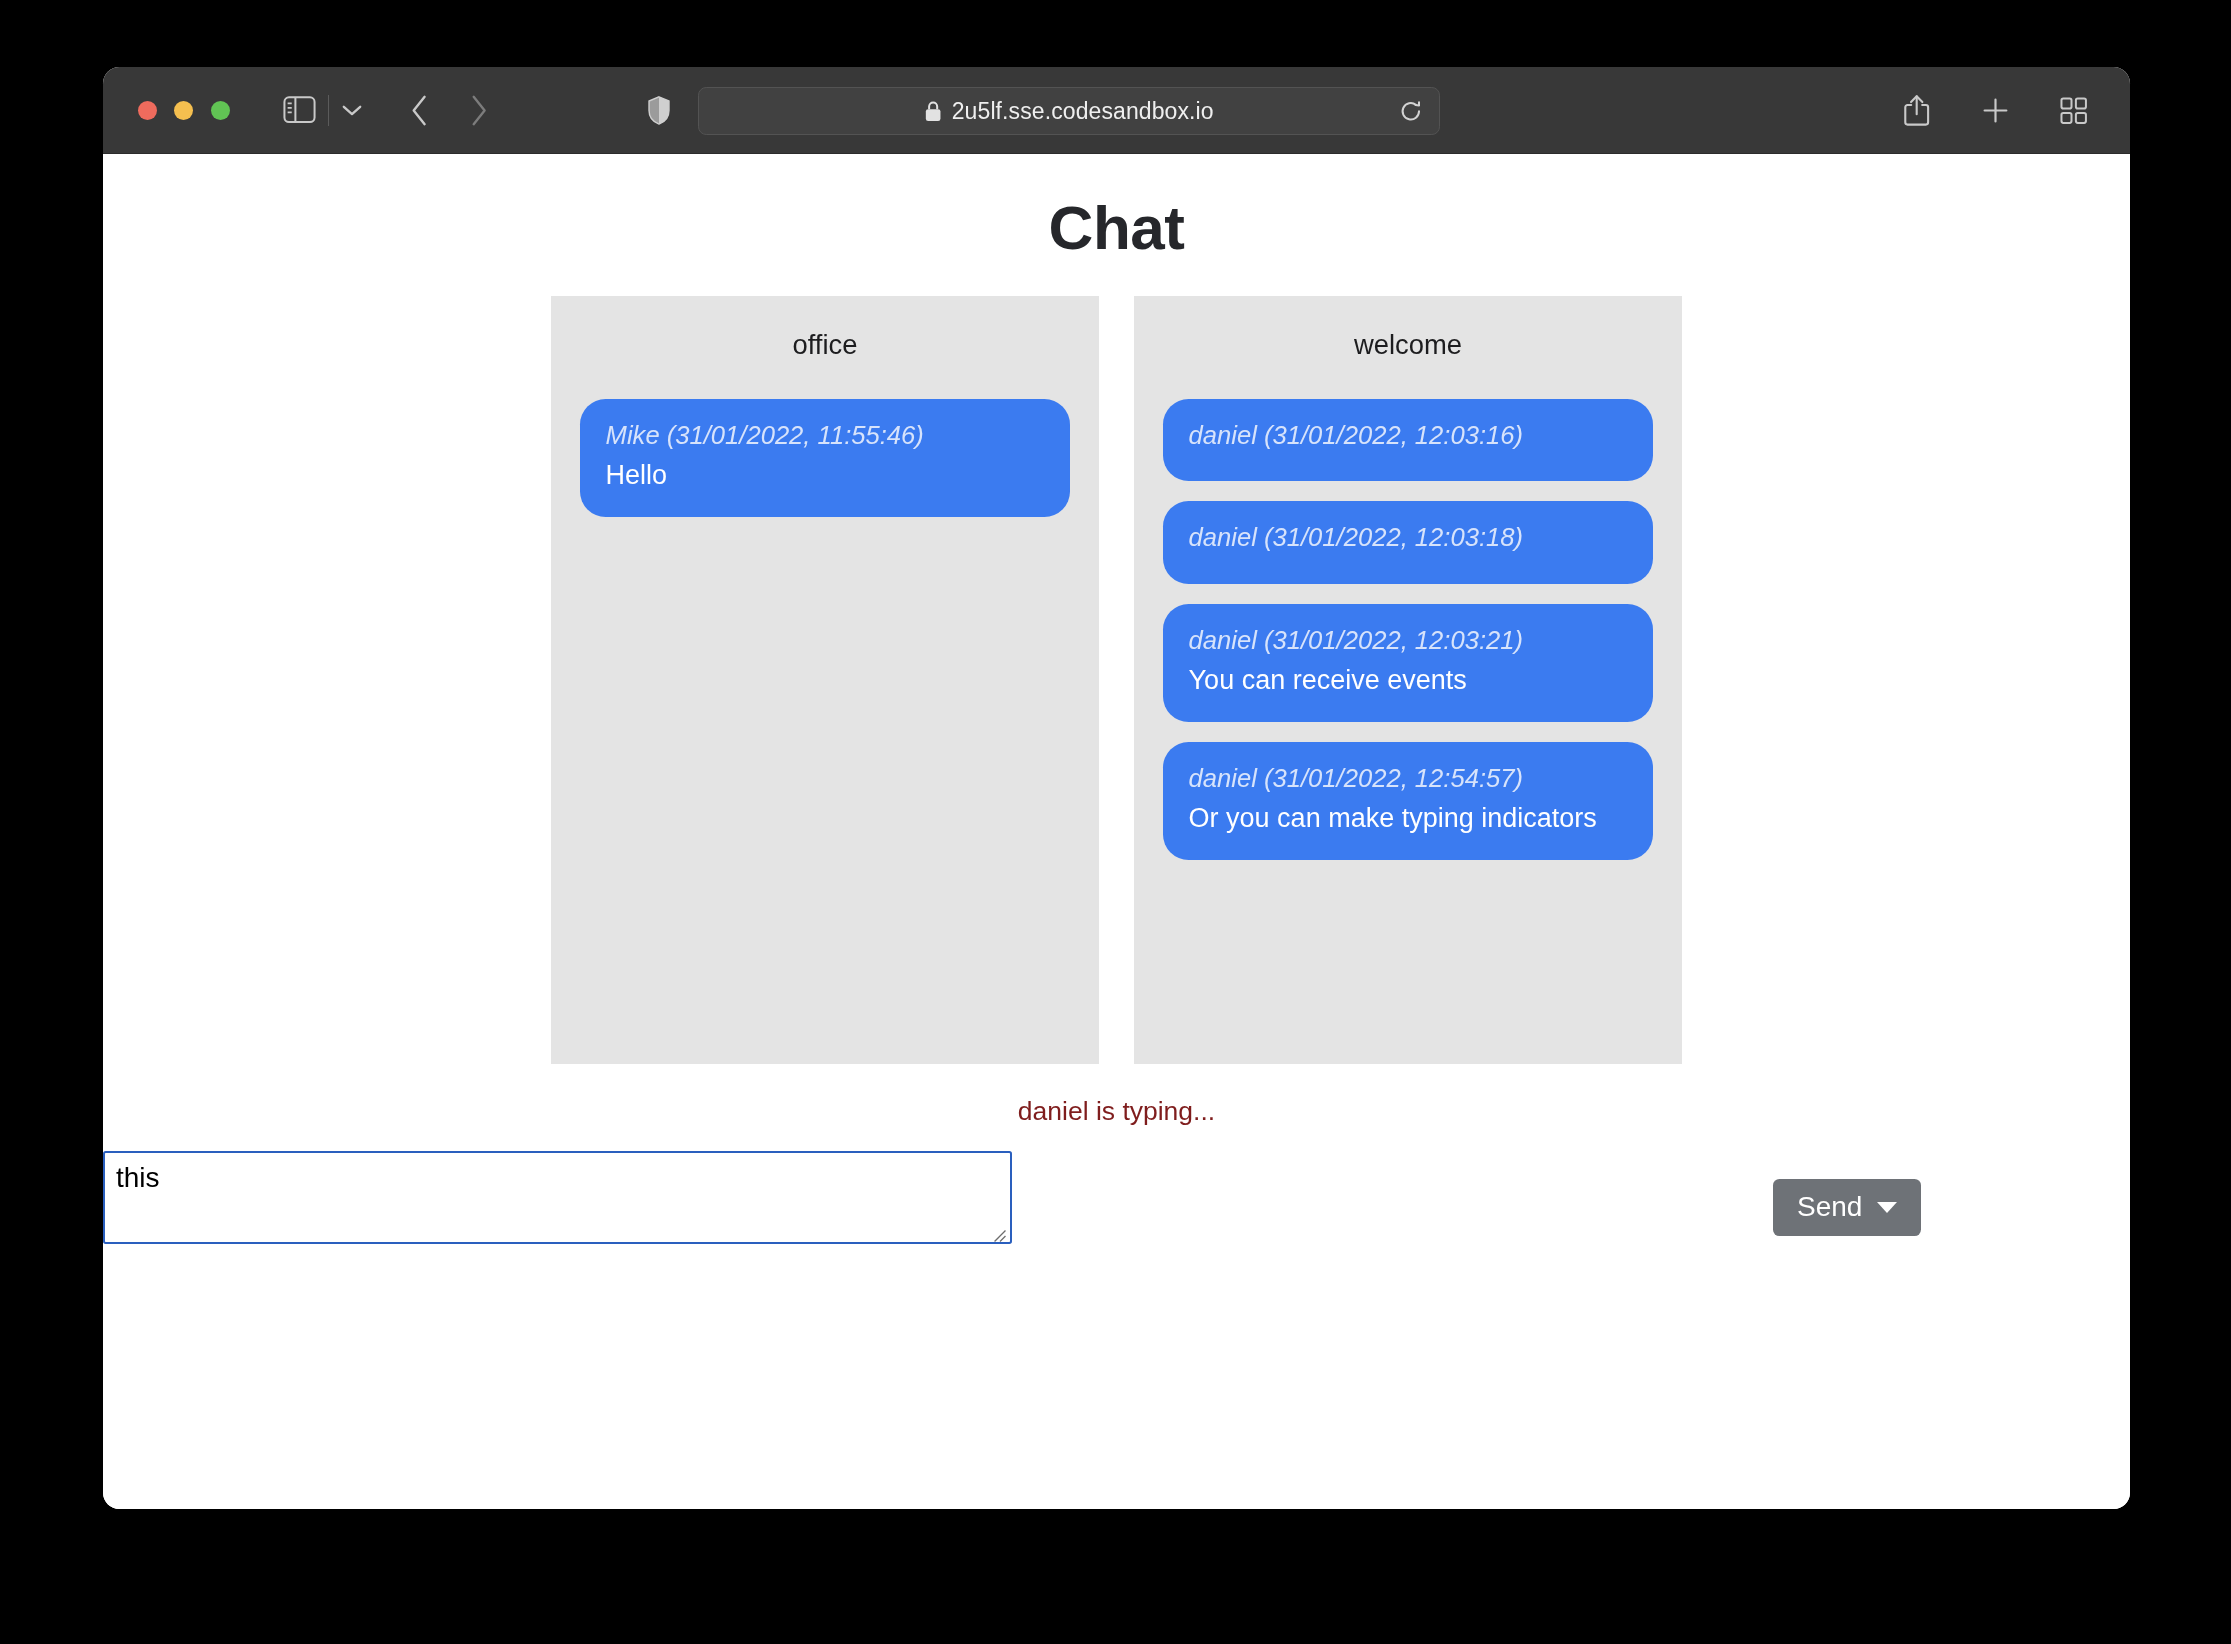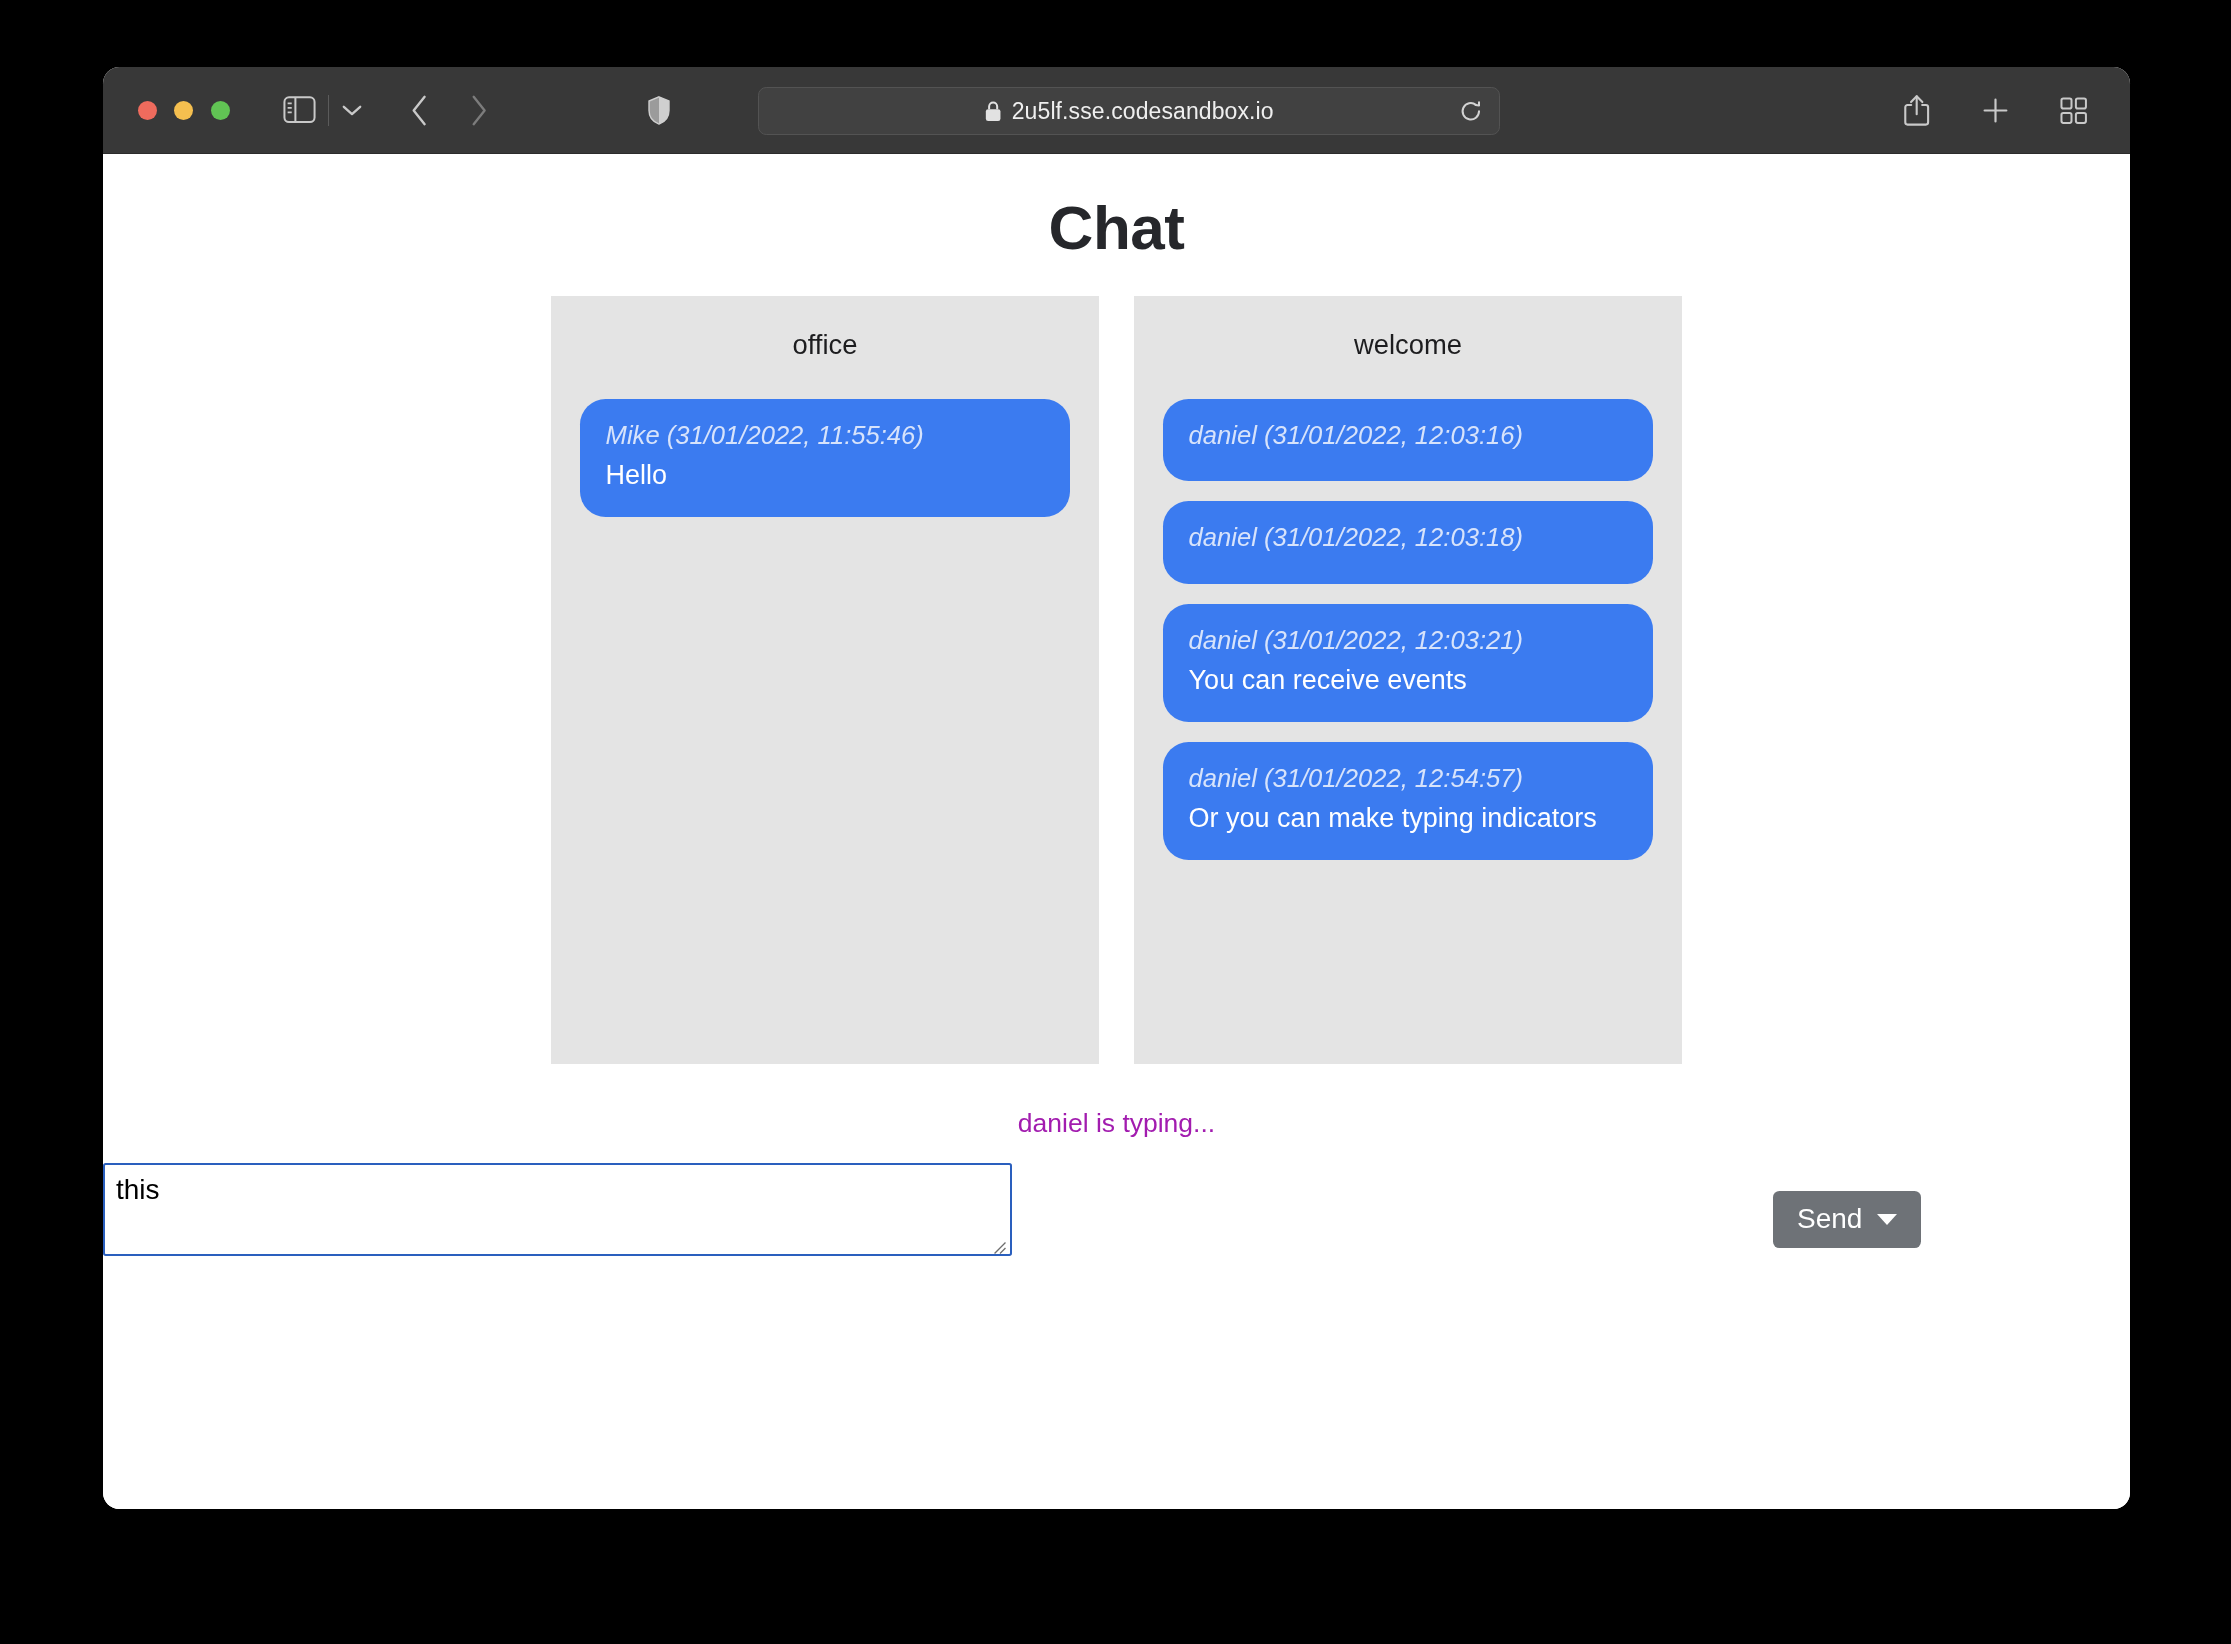--- a/index.html
+++ b/index.html
@@ -62,21 +62,21 @@
   .chev-btn { width: 37px; height: 51px; display:flex; align-items:center; justify-content:center; color:#c9c9c9;}
 
   .nav-back { margin-left: 24px; }
   .nav-fwd  { margin-left: 9.1px; color: #7c7c7c; }
 
   .shield-btn { margin-left: 128px; }
 
   
   .url-bar {
     position: absolute;
-    left: 655px;
+    left: 595px;
     top: 20px;
     width: 742px;
     height: 48px;
     background: #414141;
     border: 0.9px solid #535353;
     border-radius: 8.2px;
     display: flex;
     align-items: center;
     justify-content: center;
   }
@@ -155,22 +155,22 @@
   }
   .bubble .body {
     color: #ffffff;
     font-size: 27px;
     line-height: 1.34;
   }
 
   .typing-status {
     text-align: center;
     font-size: 26.5px;
-    color: #a21caf;
-    margin-top: 44px;
+    color: #7f1d1d;
+    margin-top: 32px;
   }
 
   .composer {
     display: flex;
     flex-direction: row;
     align-items: center;
     margin-top: 24px;
   }
 
   .msg-input {

